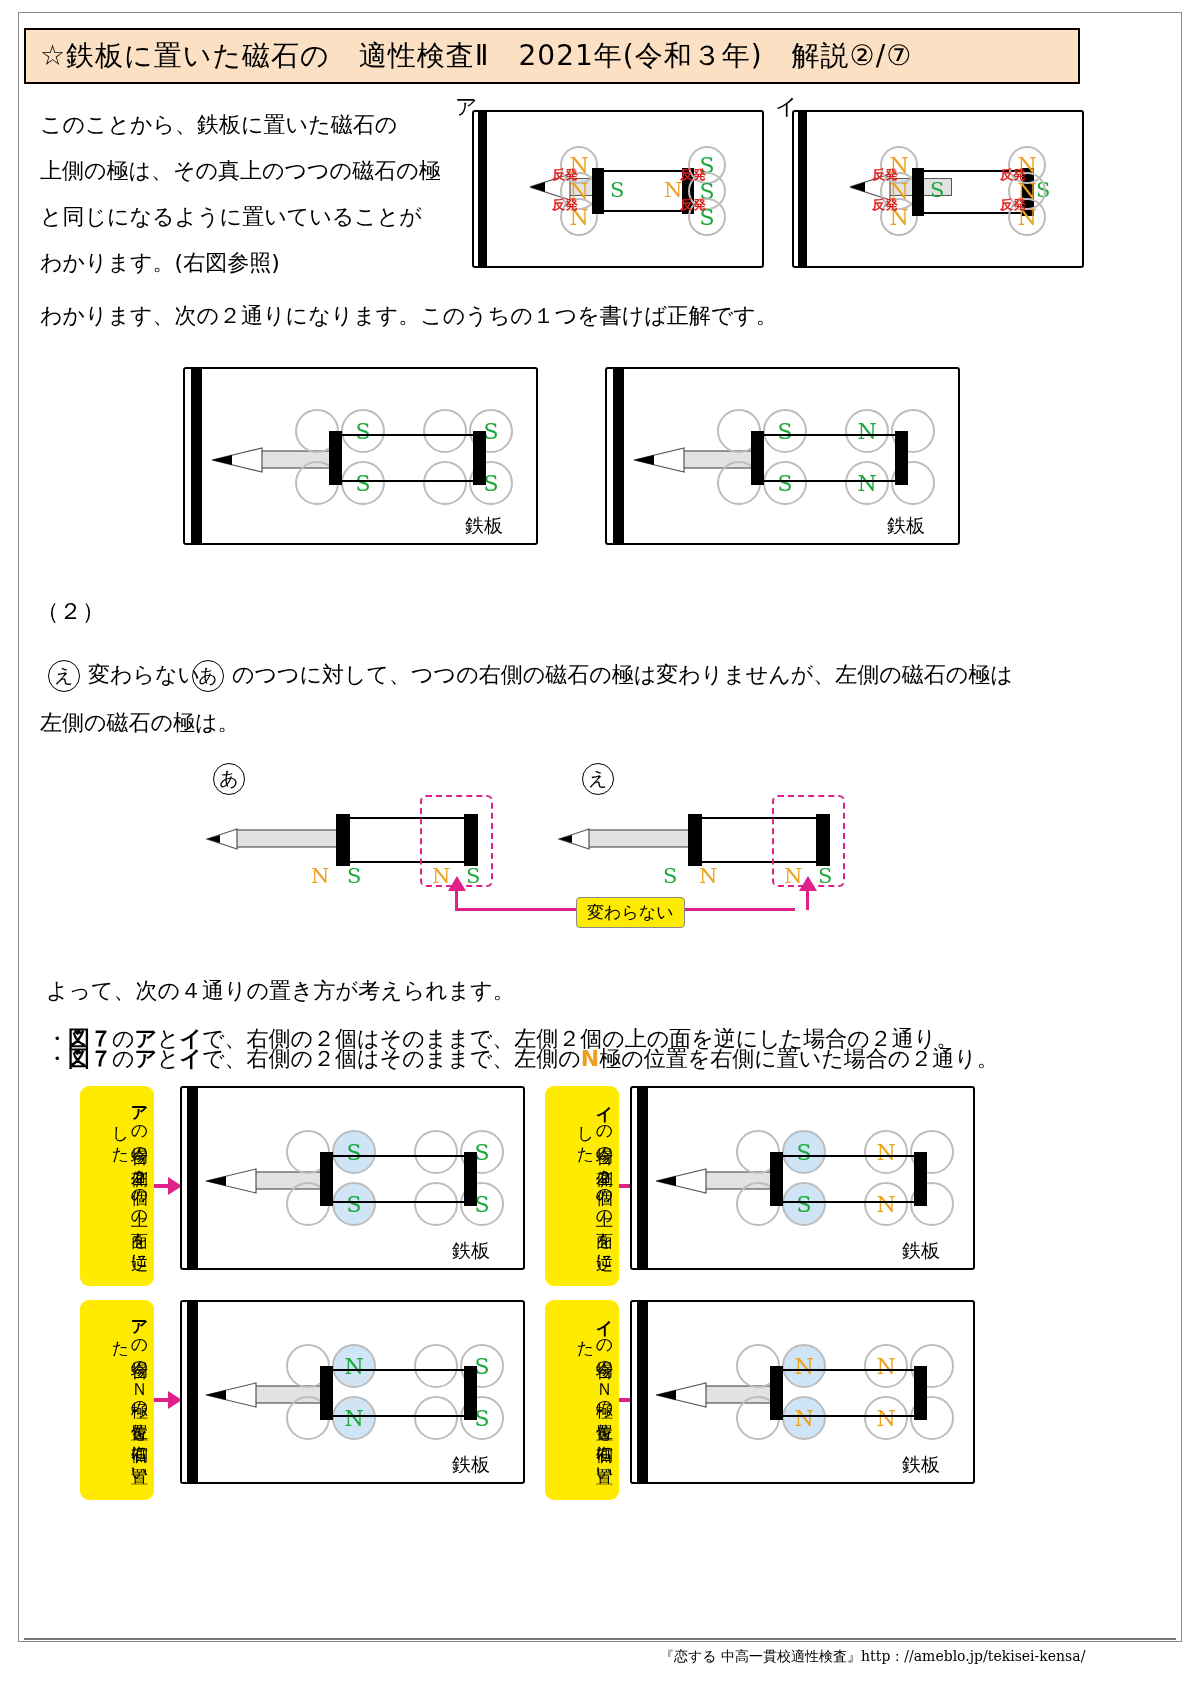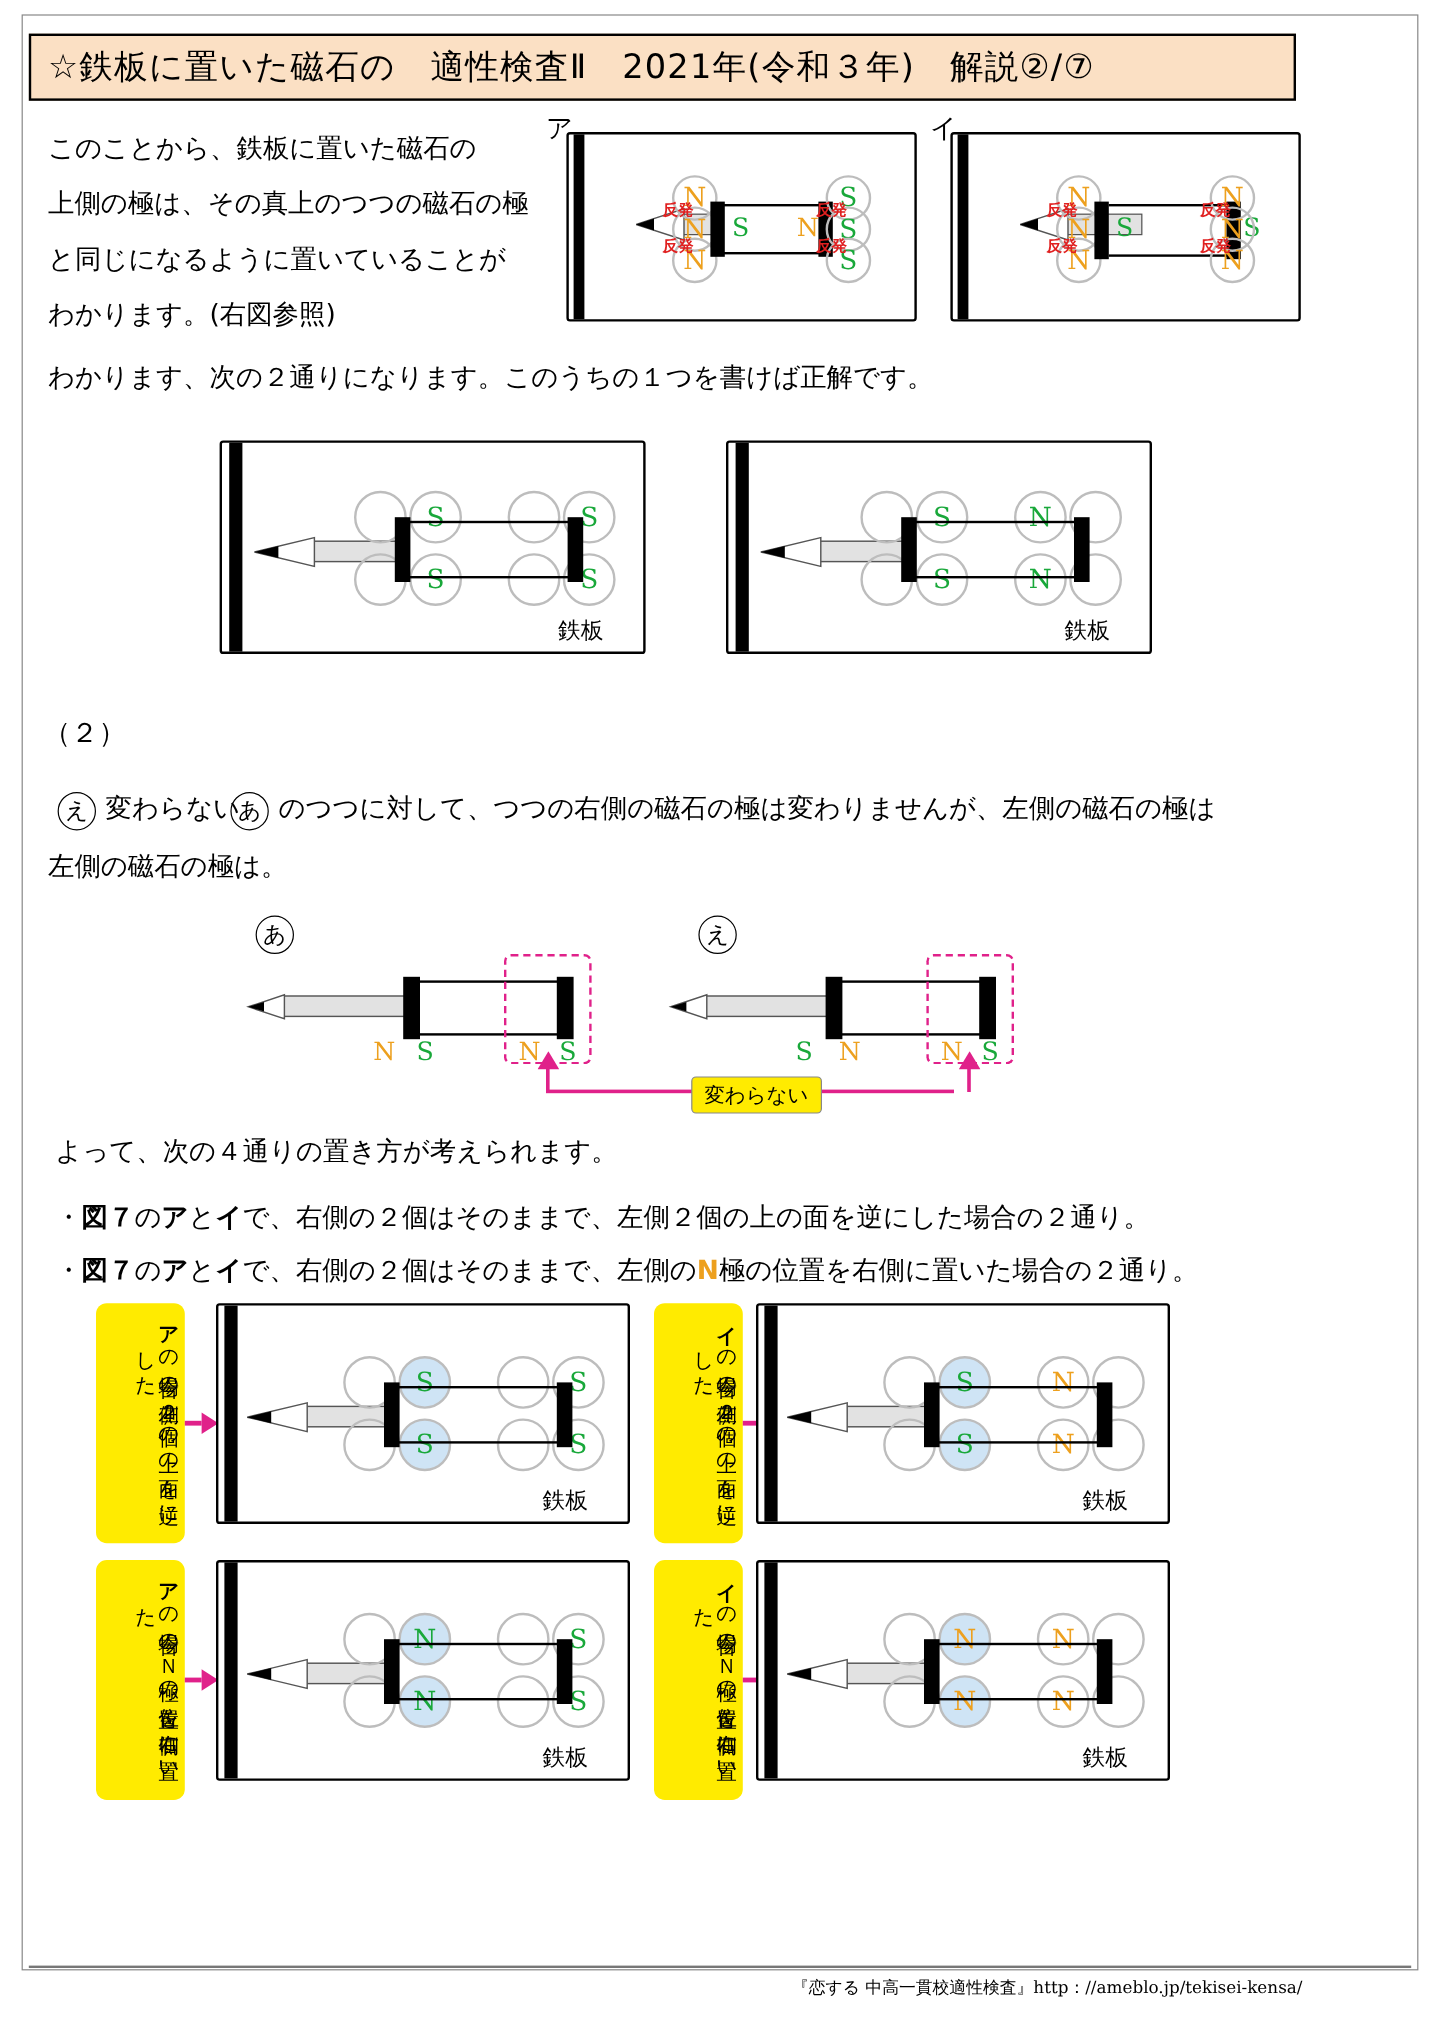--- a/index.html
+++ b/index.html
@@ -271,23 +271,23 @@
 <div class="mline" style="left:455px; top:888px; width:3px; height:22px;"></div>
 <div class="mline" style="left:806px; top:888px; width:3px; height:22px;"></div>
 <svg style="position:absolute; left:448px; top:876px;" width="18" height="16">
   <polygon points="9,0 18,15 0,15" fill="#e0218a"></polygon>
 </svg>
 <svg style="position:absolute; left:799px; top:876px;" width="18" height="16">
   <polygon points="9,0 18,15 0,15" fill="#e0218a"></polygon>
 </svg>
 <div class="kawaranai" style="left:576px; top:897px;">変わらない</div>
 
-<div class="para" style="left:46px; top:950px;">よって、次の４通りの置き方が考えられます。</div>
-
-<div class="bullet" style="left:46px; top:1000px;">
+<div class="para" style="left:46px; top:980px;">よって、次の４通りの置き方が考えられます。</div>
+
+<div class="bullet" style="left:46px; top:1024px;">
   <span>・</span><b>図７</b><span>の</span><b>ア</b><span>と</span><b>イ</b><span>で、右側の２個はそのままで、左側２個の上の面を逆にした場合の２通り。</span>
 </div>
 
 <div class="bullet" style="left:46px; top:1044px;">
   <span>・</span><b>図７</b><span>の</span><b>ア</b><span>と</span><b>イ</b><span>で、右側の２個はそのままで、左側の</span><span class="orangeN">N</span><span>極の位置を右側に置いた場合の２通り。</span>
 </div>
 
 <div class="vbadge" style="left:80px; top:1086px; width:74px; height:200px;">
   <b>ア</b>
     <span>の場合の左側２個の上の面を逆にした</span>

